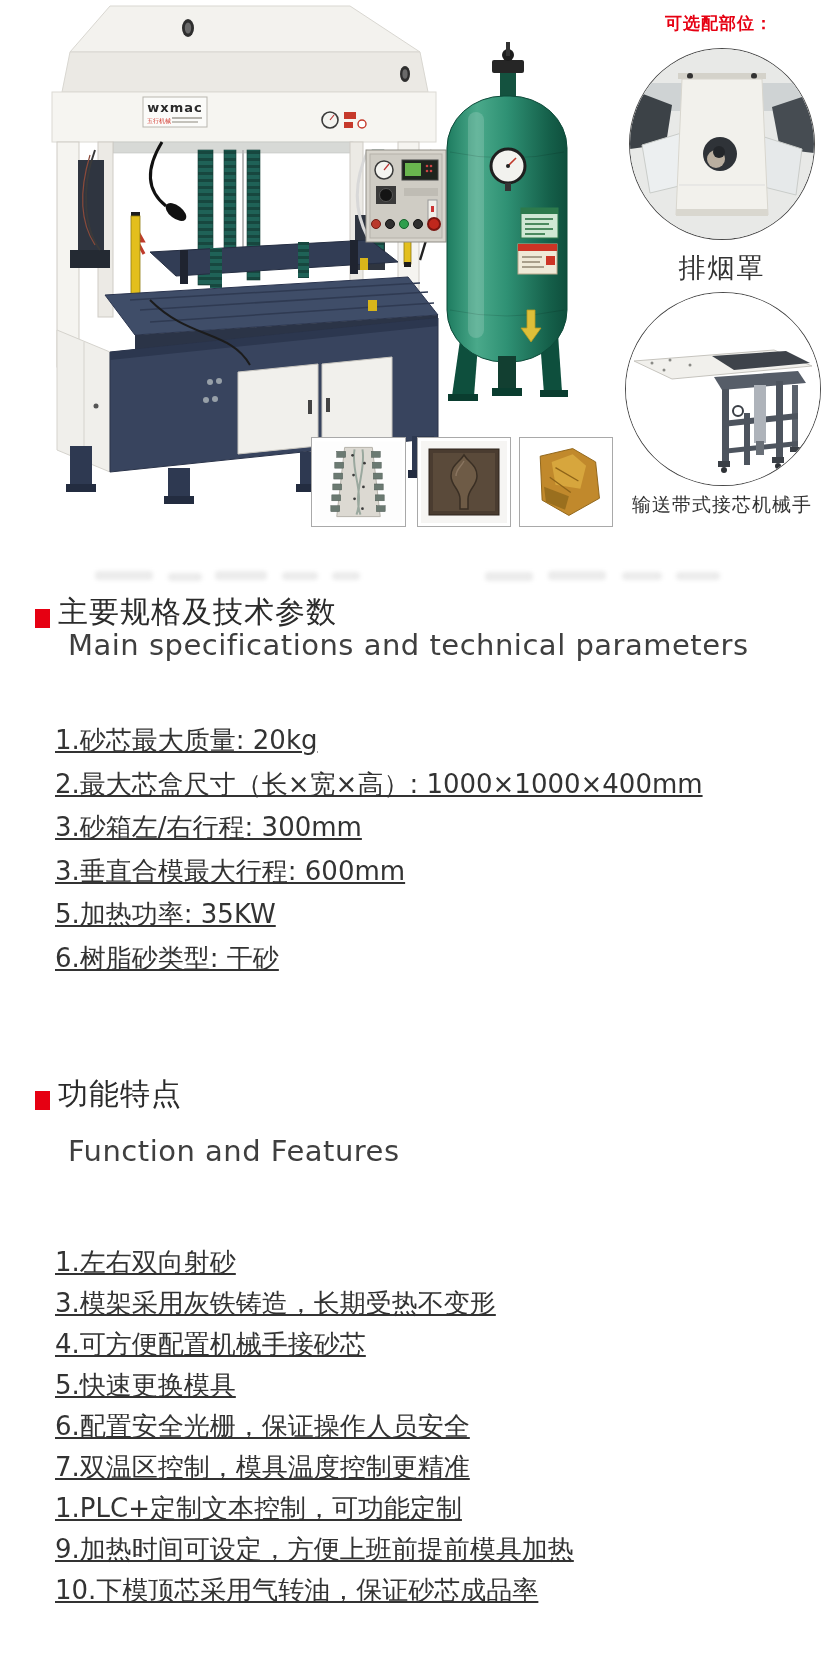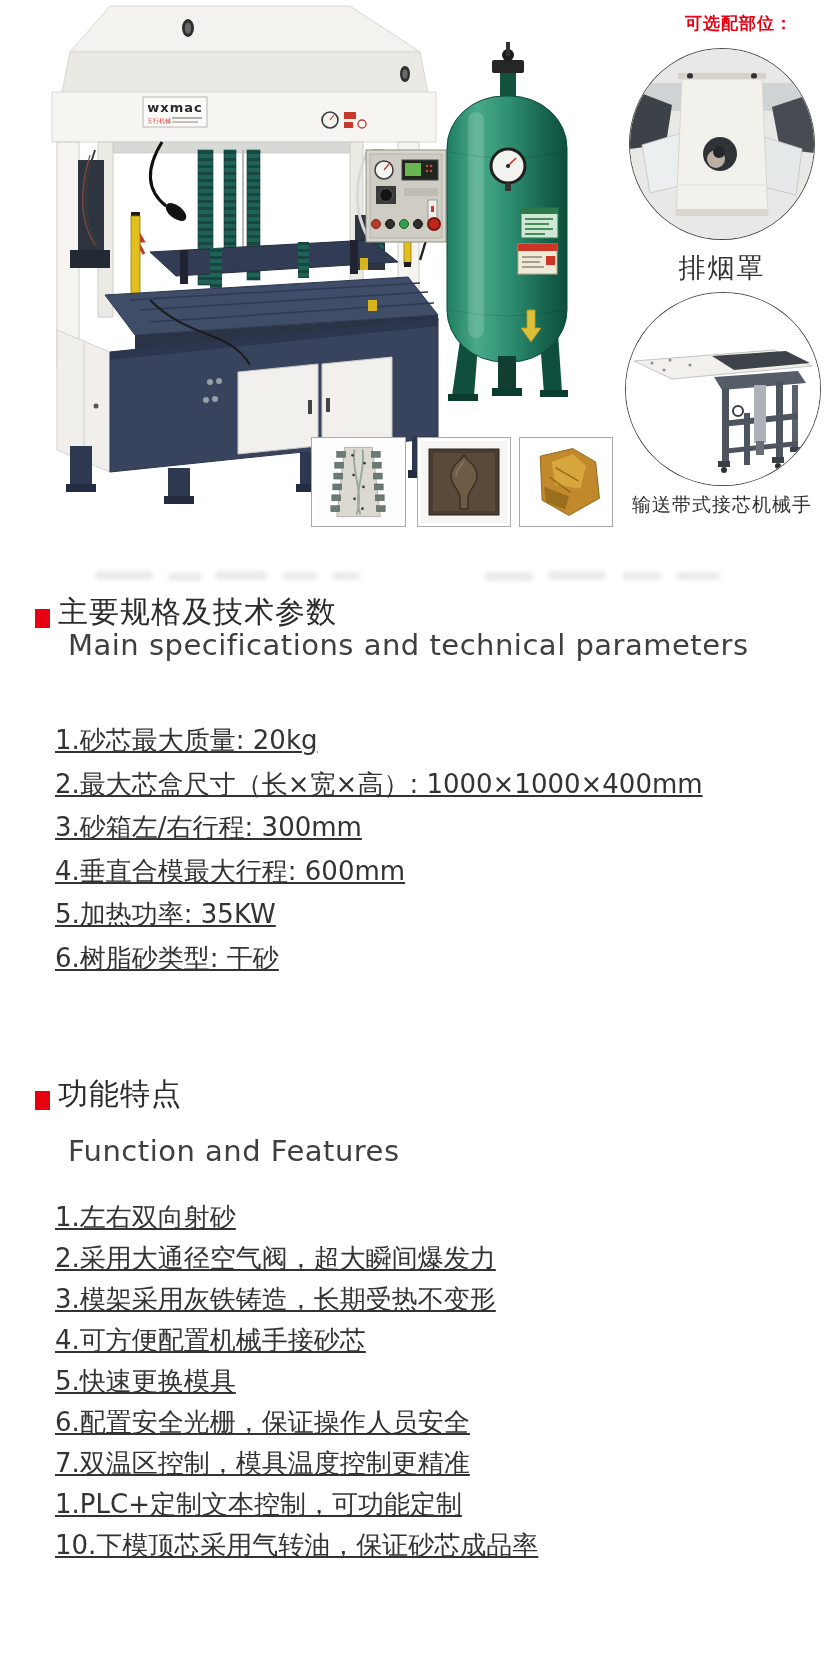--- a/index.html
+++ b/index.html
@@ -9,41 +9,41 @@
   
   .hero{position:absolute;left:0;top:0;width:825px;height:560px;}
   .machine-svg{position:absolute;left:0;top:0;}
 
   .thumb{position:absolute;top:437px;height:90px;border:1px solid #a9a9a9;background:#fff;box-sizing:border-box;padding:3px;}
   .thumb svg{display:block;width:100%;height:100%;}
   #thumb1{left:311px;width:95px;}
   #thumb2{left:417px;width:94px;}
   #thumb3{left:519px;width:94px;}
 
-  .options-title{position:absolute;left:658px;top:12px;width:162px;text-align:center;
+  .options-title{position:absolute;left:638px;top:12px;width:162px;text-align:center;
     color:#e60012;font-weight:bold;font-size:17px;letter-spacing:1px;}
   .opt-circle{position:absolute;border:1px solid #4a4a4a;border-radius:50%;overflow:hidden;background:#fff;}
   #circle1{left:629px;top:48px;width:184px;height:190px;}
   #circle2{left:625px;top:292px;width:194px;height:192px;}
   .opt-circle svg{display:block;width:100%;height:100%;}
   .opt-label{position:absolute;text-align:center;color:#333;font-weight:500;}
   #opt-label1{left:641px;top:250px;width:162px;font-size:27px;letter-spacing:2px;}
   #opt-label2{left:621px;top:492px;width:202px;font-size:19px;letter-spacing:1px;}
 
   
   .smudge{position:absolute;background:#d7d7d7;opacity:.5;border-radius:4px;filter:blur(2px);}
 
   
   .bullet{position:absolute;width:15px;height:19px;background:#e60012;}
   .title-zh{position:absolute;left:58px;font-size:30px;color:#2b2b2b;font-weight:500;letter-spacing:1px;}
   .title-en{position:absolute;left:60px;font-size:29px;color:#3f3f3f;letter-spacing:0.5px;}
   .speclist{position:absolute;left:55px;margin:0;padding:0;list-style:none;font-size:26px;color:#333;text-decoration:underline;}
   #spec-list{top:719px;}
   #spec-list li{line-height:43.5px;}
-  #feature-list{top:1197px;}
+  #feature-list{top:1242px;}
   #feature-list li{line-height:41px;}
 </style>
 </head>
 <body>
 
 <div class="page">
 
   <div class="hero">
 
     <svg class="machine-svg" width="825" height="560" viewBox="0 0 825 560">
@@ -350,34 +350,34 @@
   </div>
 
   <span class="bullet" style="left:35px;top:609px;"></span>
   <h2 class="title-zh" style="top:592px;margin:0;">主要规格及技术参数</h2>
   <h3 class="title-en" style="top:620px;margin:8px;font-weight:400;">Main specifications and technical parameters</h3>
 
   <ul class="speclist" id="spec-list">
     <li>1.砂芯最大质量: 20kg</li>
     <li>2.最大芯盒尺寸（长×宽×高）: 1000×1000×400mm</li>
     <li>3.砂箱左/右行程: 300mm</li>
-    <li>4.垂直合模最大行程: 600mm</li>
+    <li>3.垂直合模最大行程: 600mm</li>
     <li>5.加热功率: 35KW</li>
     <li>6.树脂砂类型: 干砂</li>
   </ul>
 
   <span class="bullet" style="left:35px;top:1091px;"></span>
   <h2 class="title-zh" style="top:1074px;margin:0;">功能特点</h2>
   <h3 class="title-en" style="top:1126px;margin:8px;font-weight:400;">Function and Features</h3>
 
   <ul class="speclist" id="feature-list">
     <li>1.左右双向射砂</li>
-    <li>2.采用大通径空气阀，超大瞬间爆发力</li>
     <li>3.模架采用灰铁铸造，长期受热不变形</li>
     <li>4.可方便配置机械手接砂芯</li>
     <li>5.快速更换模具</li>
     <li>6.配置安全光栅，保证操作人员安全</li>
     <li>7.双温区控制，模具温度控制更精准</li>
     <li>1.PLC+定制文本控制，可功能定制</li>
+    <li>9.加热时间可设定，方便上班前提前模具加热</li>
     <li>10.下模顶芯采用气转油，保证砂芯成品率</li>
   </ul>
 
 </div>
 
 </body></html>

